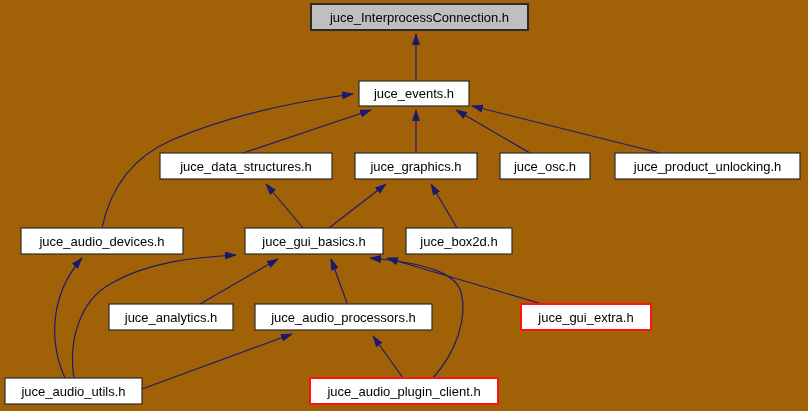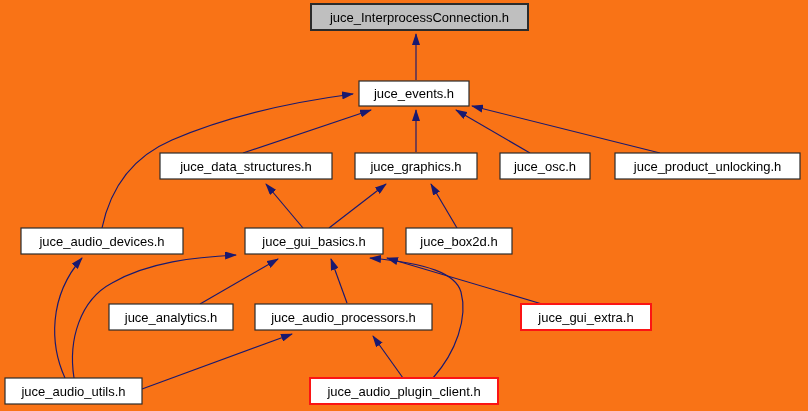--- a/index.html
+++ b/index.html
@@ -1,20 +1,20 @@
 <!DOCTYPE html>
 <html><head>
 <meta charset="utf-8">
 <style>
   html, body { margin: 0; padding: 0; background: #ffffff; }
   .canvas {
     position: relative;
     width: 808px;
     height: 411px;
-    background: #f97316;
+    background: #a16207;
     font-family: "Liberation Sans", "DejaVu Sans", sans-serif;
   }
   svg { display: block; }
   .node-label {
     font-family: "Liberation Sans", "DejaVu Sans", sans-serif;
     font-size: 13px;
     fill: #000000;
   }
 </style>
 </head>

